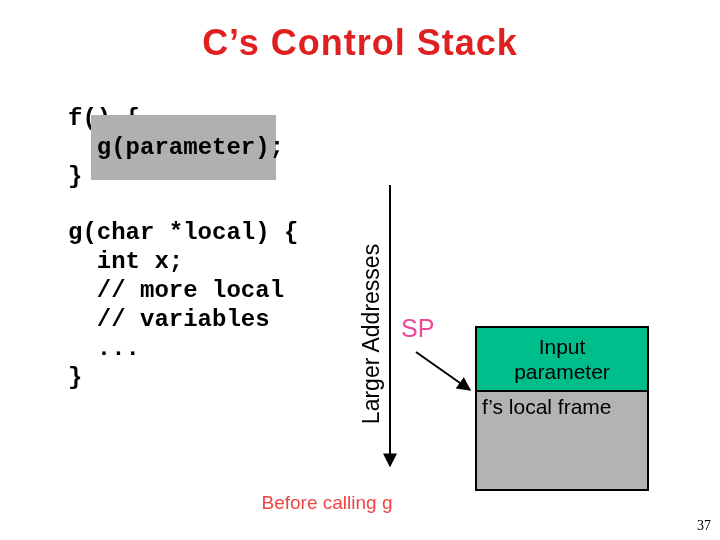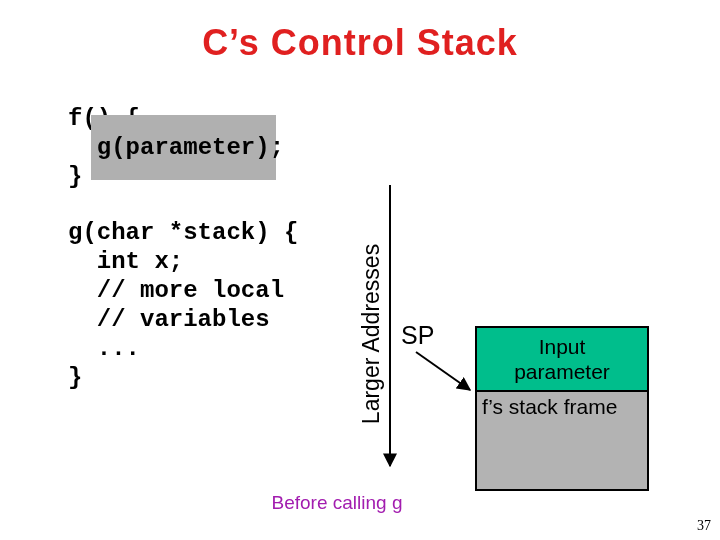--- a/index.html
+++ b/index.html
@@ -26,77 +26,77 @@
   .hl {
     background:#B0B0B0;
     padding:19px 6px; margin:0 -6px;
   }
   .axis-label {
     position:absolute; left:270px; top:320px; width:203px; height:28px;
     transform:rotate(-90deg);
     text-align:center; font-size:23px; color:#000; white-space:nowrap;
   }
   .sp-label {
-    position:absolute; left:401px; top:321px;
-    font-size:25px; color:#000000;
+    position:absolute; left:401px; top:314px;
+    font-size:25px; color:#ec4899;
   }
   .arrows { position:absolute; left:0; top:0; pointer-events:none; }
   .stack-box {
     position:absolute; left:475px; top:326px; width:170px; height:161px;
     border:2px solid #000; display:flex; flex-direction:column;
   }
   .cell-top {
     height:62px; border-bottom:2px solid #000; background:#00BE8C;
     display:flex; align-items:center; justify-content:center;
   }
   .cell-top .cell-text {
     width:120px; text-align:center; font-size:21px; line-height:25px; color:#000;
   }
   .cell-bottom {
     flex:1; background:#B3B3B3; padding:3px 0 0 5px;
     font-size:21px; color:#000;
   }
   .caption {
-    position:absolute; left:237px; top:492px; width:200px;
-    text-align:center; font-size:19px; color:#a21caf;
+    position:absolute; left:227px; top:492px; width:200px;
+    text-align:center; font-size:19px; color:#ef4444;
   }
   .page-number {
     position:absolute; right:9px; bottom:6px;
     font-family:Liberation Serif, serif; font-size:14px; color:#000;
   }
 </style>
 </head>
 <body>
 
 <div class="slide">
 
   <div class="title">C’s Control Stack</div>
 
   <pre class="code code-f"><div class="line">f() {</div><div class="line"><span>  </span><span class="hl">g(parameter)</span><span>;</span></div><div class="line">}</div></pre>
 
-  <pre class="code code-g"><div class="line">g(char *stack) {</div><div class="line">  int x;</div><div class="line">  // more local</div><div class="line">  // variables</div><div class="line">  ...</div><div class="line">}</div></pre>
+  <pre class="code code-g"><div class="line">g(char *local) {</div><div class="line">  int x;</div><div class="line">  // more local</div><div class="line">  // variables</div><div class="line">  ...</div><div class="line">}</div></pre>
 
   <div class="axis-label">Larger Addresses</div>
 
   <svg class="arrows" width="720" height="540" viewBox="0 0 720 540">
     <defs>
       <marker id="arrowhead" viewBox="0 0 10 10" refX="9" refY="5" markerWidth="7" markerHeight="7" orient="auto-start-reverse">
         <path d="M0,0 L10,5 L0,10 z" fill="#000"></path>
       </marker>
     </defs>
     <line x1="390" y1="185" x2="390" y2="466" stroke="#000" stroke-width="2" marker-end="url(#arrowhead)"></line>
     <line x1="416" y1="352" x2="470" y2="390" stroke="#000" stroke-width="2" marker-end="url(#arrowhead)"></line>
   </svg>
 
   <div class="sp-label">SP</div>
 
   <div class="stack-box">
     <div class="cell-top">
       <div class="cell-text">Input parameter</div>
     </div>
-    <div class="cell-bottom">f’s stack frame</div>
+    <div class="cell-bottom">f’s local frame</div>
   </div>
 
   <div class="caption">Before calling g</div>
 
   <div class="page-number">37</div>
 
 </div>
 
 </body></html>

